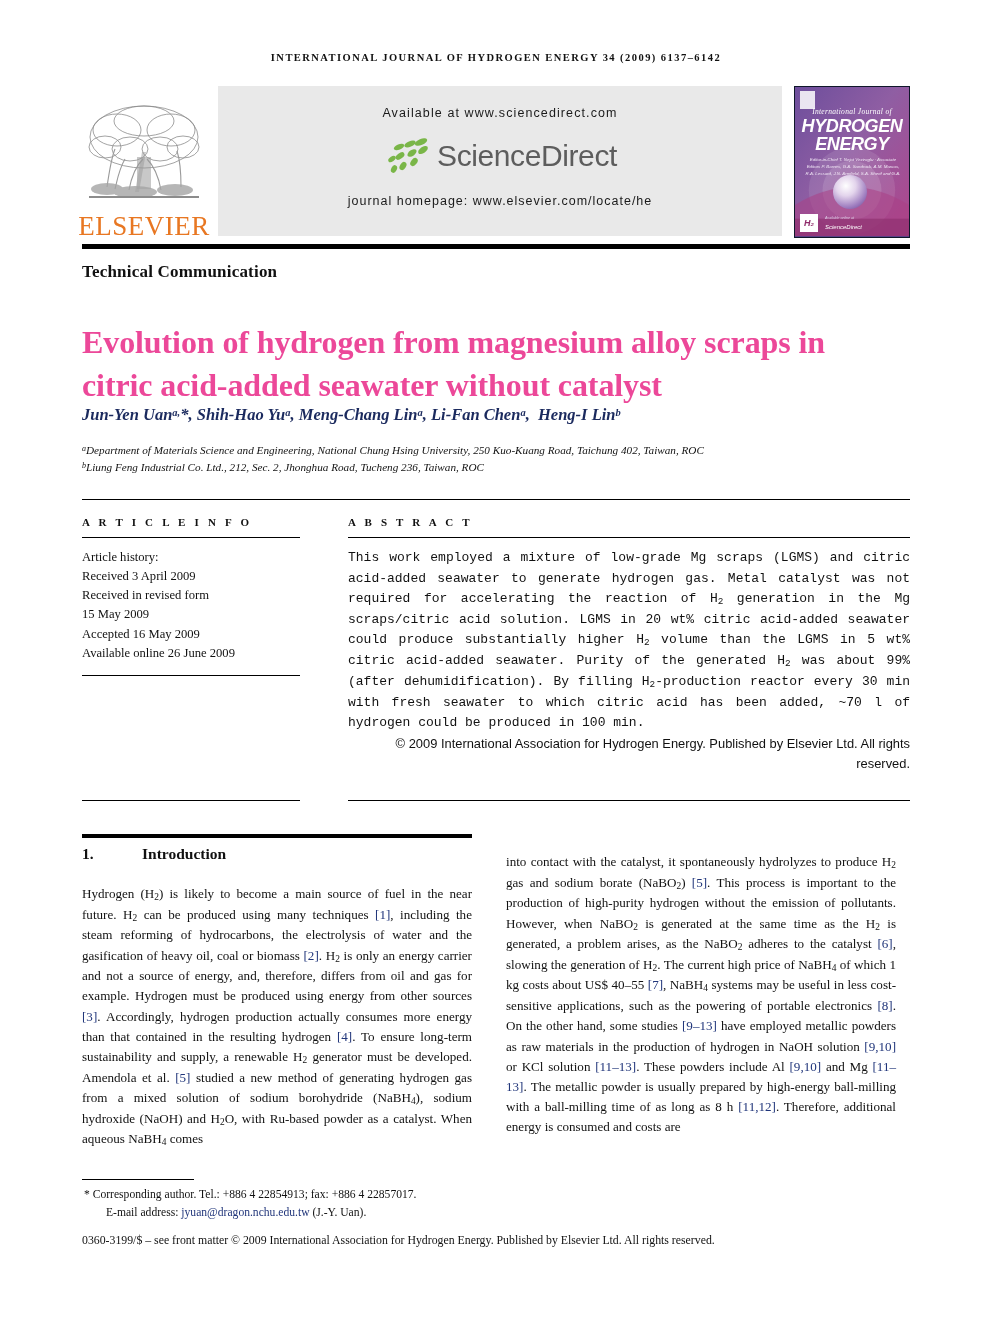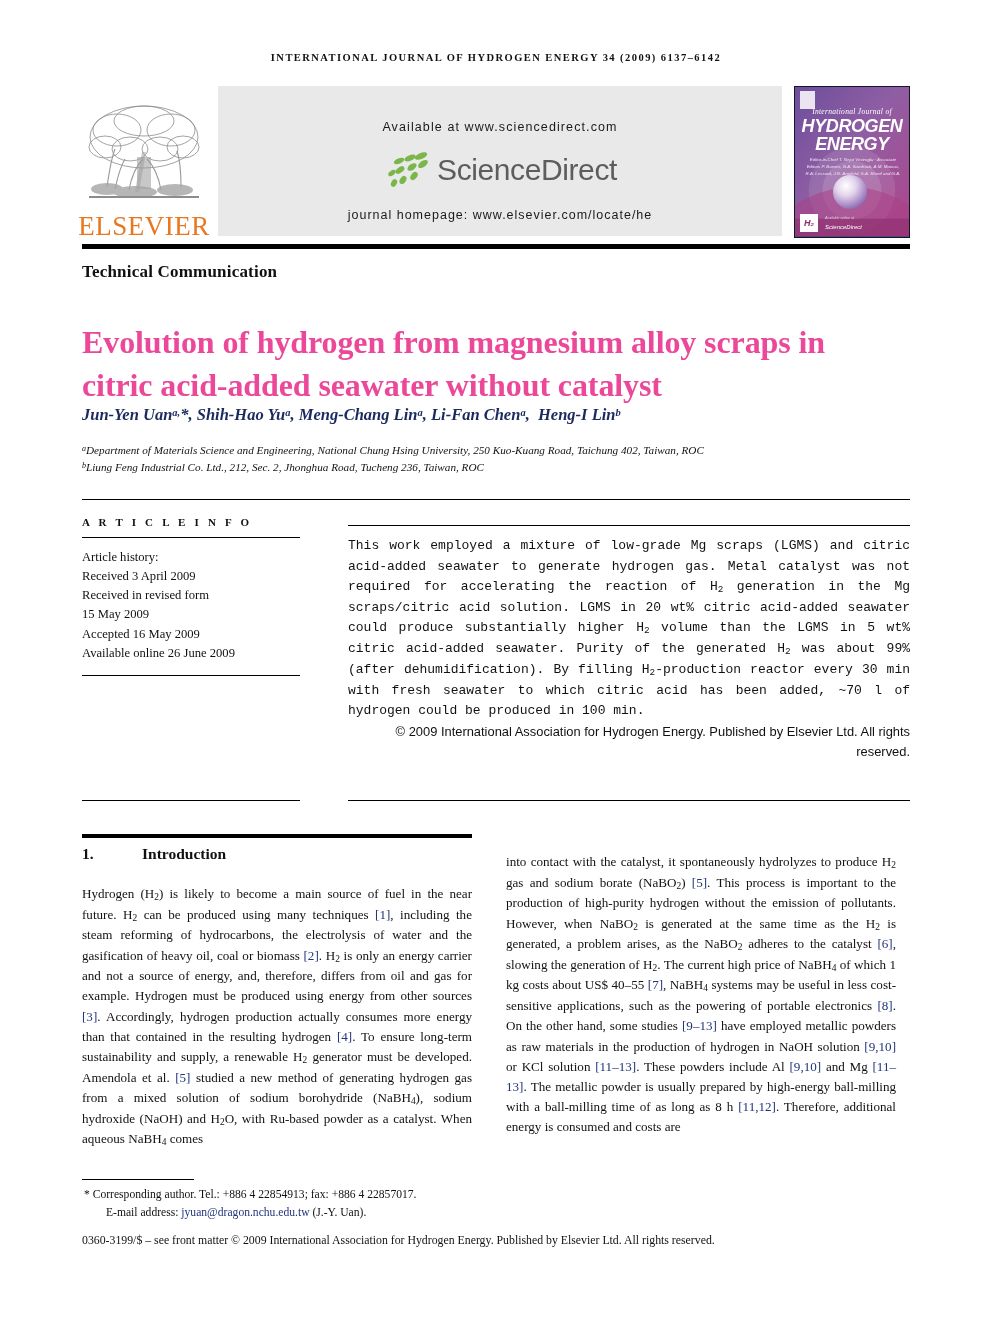--- a/index.html
+++ b/index.html
@@ -69,21 +69,21 @@
 
   .sd-box {
     flex: 1;
     margin: 0 12px 0 12px;
     background: #e9e9e9;
     height: 150px;
     position: relative;
     display: flex;
     flex-direction: column;
     align-items: center;
-    justify-content: center;
+    justify-content: flex-start;
   }
   .sd-available {
     margin-top: 20px;
     font-family: "Liberation Sans", sans-serif;
     font-size: 12.5px;
     letter-spacing: 1.1px;
     color: #1a1a1a;
   }
   .sd-logo-row {
     margin-top: 14px;
@@ -430,20 +430,21 @@
       <div>Received 3 April 2009</div>
       <div>Received in revised form</div>
       <div>15 May 2009</div>
       <div>Accepted 16 May 2009</div>
       <div>Available online 26 June 2009</div>
     </div>
     <hr class="info-sep">
   </div>
 
   <div class="col-abs">
+    <div class="sec-label">A B S T R A C T</div>
     <hr class="hr-under-label">
     <div class="abstract-body">This work employed a mixture of low-grade Mg scraps (LGMS) and citric acid-added seawater to generate hydrogen gas. Metal catalyst was not required for accelerating the reaction of H<sub>2</sub> generation in the Mg scraps/citric acid solution. LGMS in 20 wt% citric acid-added seawater could produce substantially higher H<sub>2</sub> volume than the LGMS in 5 wt% citric acid-added seawater. Purity of the generated H<sub>2</sub> was about 99% (after dehumidification). By filling H<sub>2</sub>-production reactor every 30 min with fresh seawater to which citric acid has been added, ~70 l of hydrogen could be produced in 100 min.</div>
     <div class="abstract-copy">© 2009 International Association for Hydrogen Energy. Published by Elsevier Ltd. All rights reserved.</div>
   </div>
 
   <div class="info-rule-bottom"></div>
   <div class="abs-rule-bottom"></div>
 
   <div class="heading-bar"></div>
   <div class="sec-heading">

